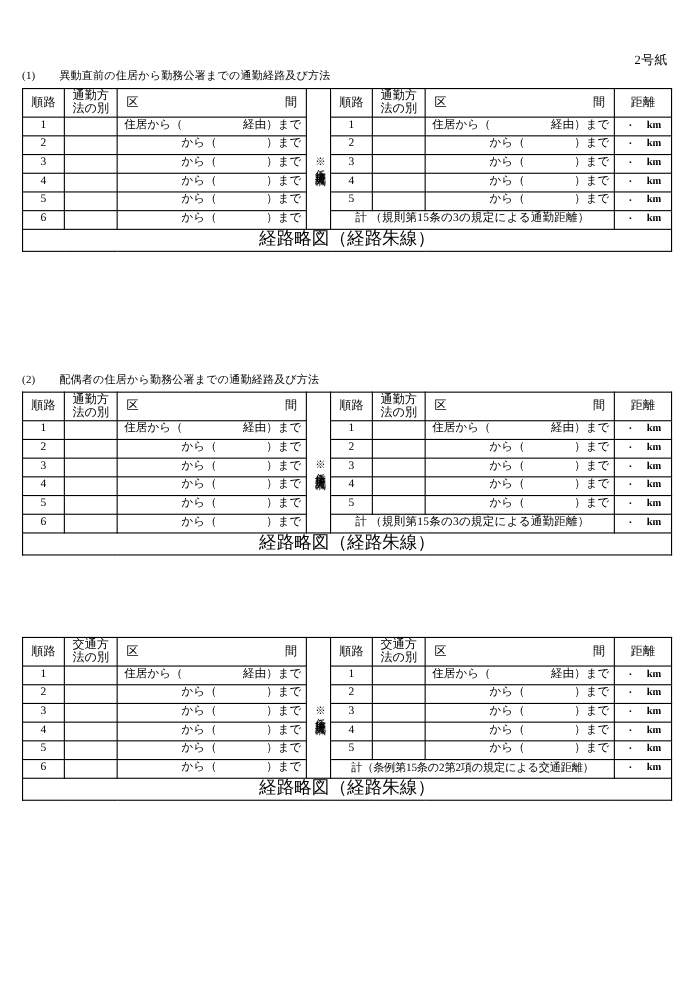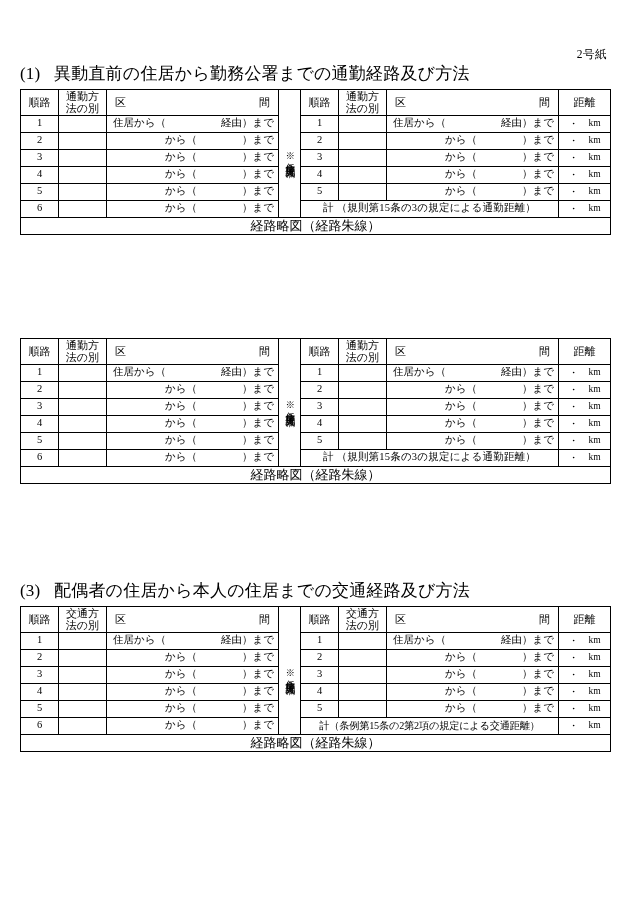--- a/index.html
+++ b/index.html
@@ -29,21 +29,21 @@
     font-size: 11.5px;
     letter-spacing: 0.5px;
     white-space: nowrap;
   }
   .section {
     position: absolute;
     left: 20px;
     width: 590px;
   }
   .section-title {
-    font-size: 17px;
+    font-size: 10px;
     margin-bottom: 4px;
     white-space: nowrap;
     letter-spacing: 0.2px;
   }
   .sec-no {
     display: inline-block;
     width: 34px;
   }
   table.route {
     border-collapse: collapse;
@@ -112,38 +112,38 @@
   
   .dist-cell {
     display: flex;
     justify-content: center;
     align-items: center;
     gap: 10px;
     font-size: 10px;
     padding: 0 4px;
   }
   .dist-cell .dot { font-size: 10px; }
-  .dist-cell .km  { font-size: 9.5px; font-family: "Liberation Serif", serif; }
+  .dist-cell .km  { font-size: 9.5px; font-family: "Liberation Serif", serif; font-weight: bold; }
 
   td.row6 { height: 24px; }
   td.total {
     font-size: 10.5px;
     height: 24px;
     text-align: center;
     letter-spacing: 0.2px;
     white-space: nowrap;
   }
   td.total.tight { letter-spacing: -0.2px; font-size: 10.2px; margin-left: 30px; }
 
   td.sketch {
     height: 74px;
     text-align: left;
     vertical-align: top;
     padding: 9px 0 0 18px;
-    font-size: 13px;
+    font-size: 16px;
   }
   .nowrap { white-space: nowrap; }
 </style>
 </head>
 <body>
 
 <div class="page">
 
   <div class="sheet-label">2号紙</div>
 
@@ -313,20 +313,23 @@
             </td>
           </tr>
           <tr>
             <td class="sketch" colspan="8"><span class="nowrap">経路略図（経路朱線）</span></td>
           </tr>
         </tbody>
       </table>
   </div>
 
   <div class="section" id="section-1" style="top:338px;">
+    <div class="section-title">
+      <span class="sec-no">(2)</span><span>配偶者の住居から勤務公署までの通勤経路及び方法</span>
+    </div>
     <table class="route">
         <tbody id="tbody-1">
           <tr>
             <th class="c-no hdr">順路</th>
             <th class="c-method hdr two-line">通勤方<br>法の別</th>
             <th class="c-span hdr">
               <div class="span-hdr">
                 <span>区</span>
                 <span>間</span>
               </div>
@@ -482,23 +485,20 @@
             </td>
           </tr>
           <tr>
             <td class="sketch" colspan="8"><span class="nowrap">経路略図（経路朱線）</span></td>
           </tr>
         </tbody>
       </table>
   </div>
 
   <div class="section" id="section-2" style="top:579px;">
-    <div class="section-title">
-      <span class="sec-no">(3)</span><span>配偶者の住居から本人の住居までの交通経路及び方法</span>
-    </div>
     <table class="route">
         <tbody id="tbody-2">
           <tr>
             <th class="c-no hdr">順路</th>
             <th class="c-method hdr two-line">交通方<br>法の別</th>
             <th class="c-span hdr">
               <div class="span-hdr">
                 <span>区</span>
                 <span>間</span>
               </div>

